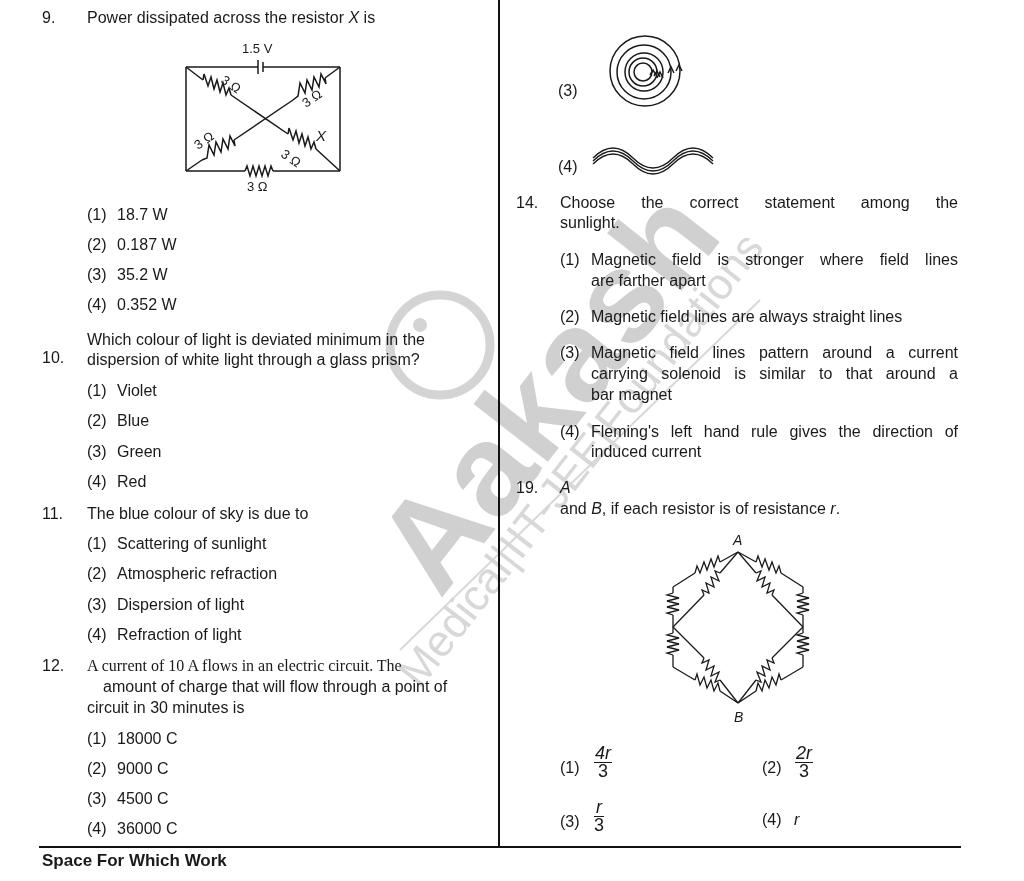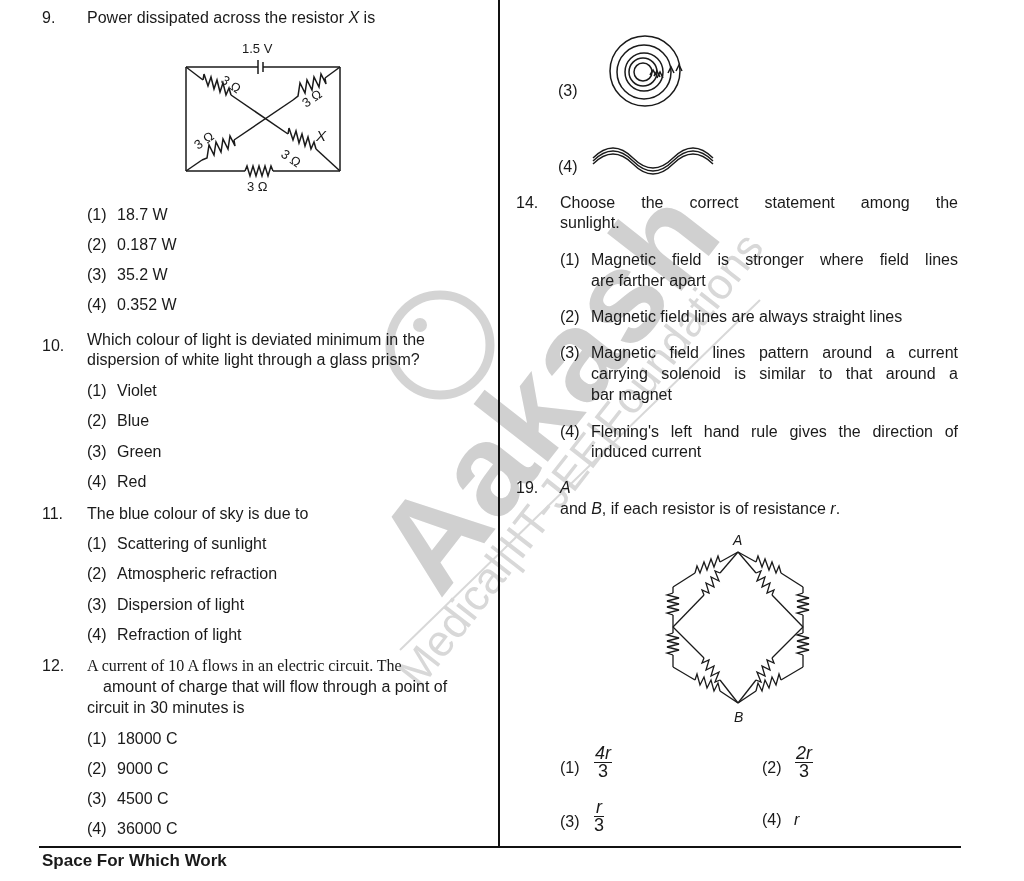--- a/index.html
+++ b/index.html
@@ -84,21 +84,21 @@
       <span class="abs" style="left:87px; top:235px;">(2)</span>
       <span class="abs" style="left:117px; top:235px;">0.187 W</span>
       <span class="abs" style="left:87px; top:265px;">(3)</span>
       <span class="abs" style="left:117px; top:265px;">35.2 W</span>
       <span class="abs" style="left:87px; top:295px;">(4)</span>
       <span class="abs" style="left:117px; top:295px;">0.352 W</span>
     </div>
   </div>
 
   <div>
-    <span class="abs" style="left:42px; top:336px;">10.</span>
+    <span class="abs" style="left:42px; top:348px;">10.</span>
     <span class="abs" style="left:87px; top:330px;">Which colour of light is deviated minimum in the</span>
     <span class="abs" style="left:87px; top:350px;">dispersion of white light through a glass prism?</span>
     <span class="abs" style="left:87px; top:381px;">(1)</span>
     <span class="abs" style="left:117px; top:381px;">Violet</span>
     <span class="abs" style="left:87px; top:411px;">(2)</span>
     <span class="abs" style="left:117px; top:411px;">Blue</span>
     <span class="abs" style="left:87px; top:442px;">(3)</span>
     <span class="abs" style="left:117px; top:442px;">Green</span>
     <span class="abs" style="left:87px; top:472px;">(4)</span>
     <span class="abs" style="left:117px; top:472px;">Red</span>

